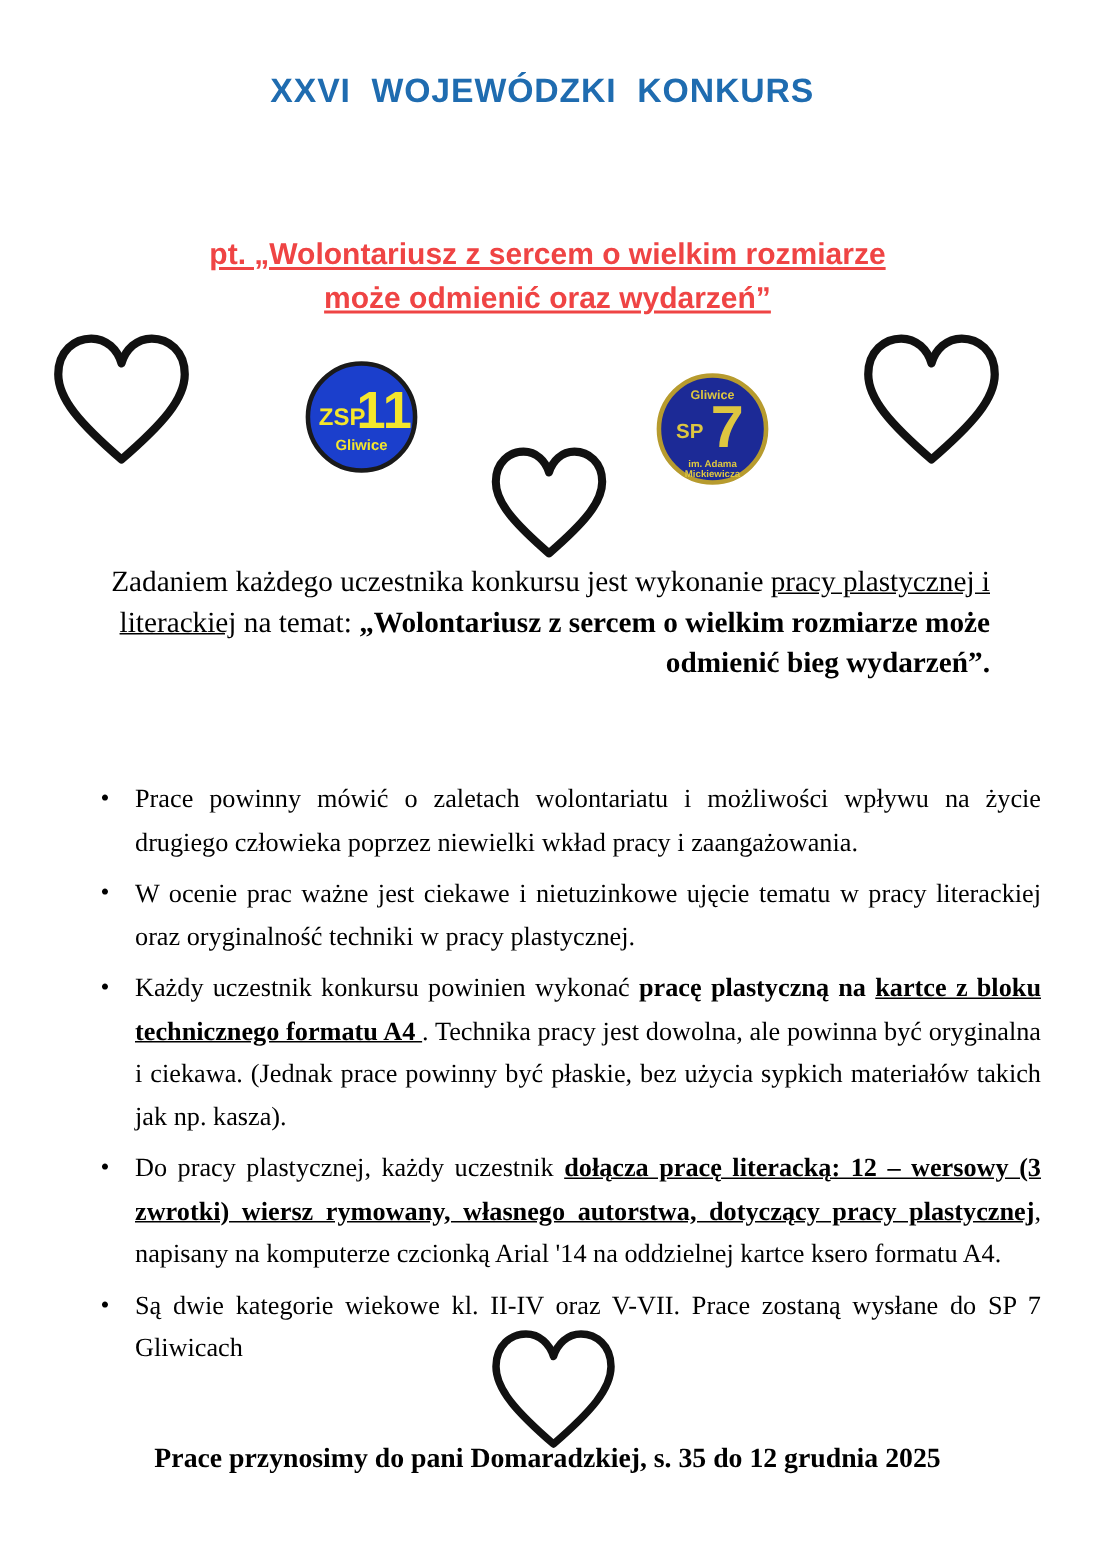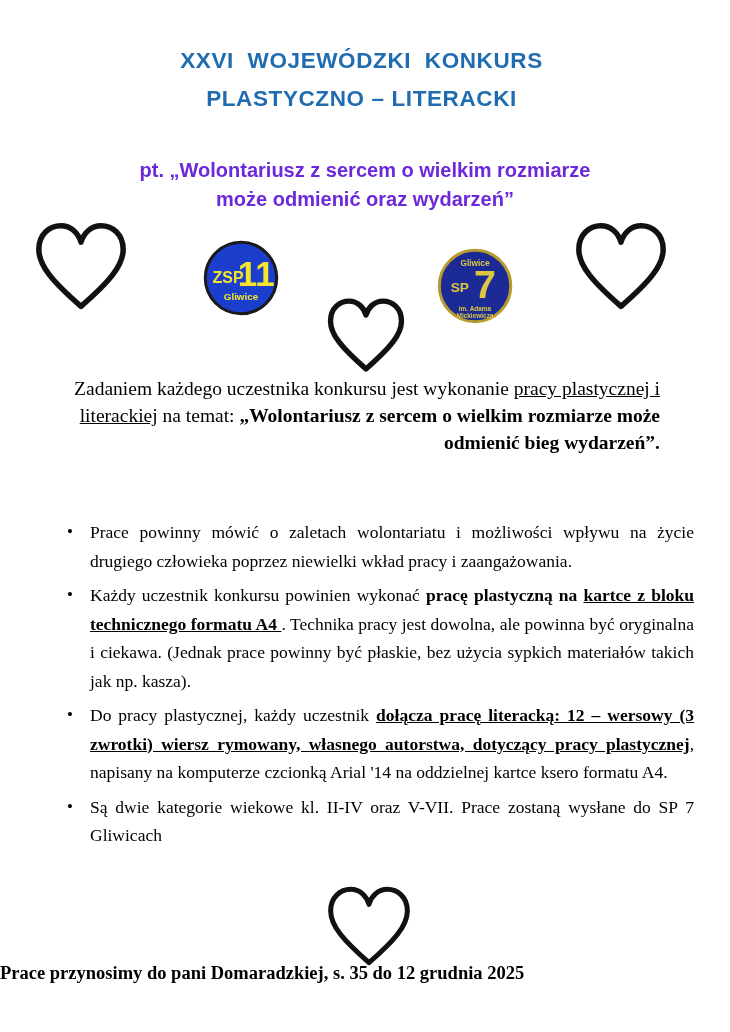--- a/index.html
+++ b/index.html
@@ -44,22 +44,23 @@
     position: absolute;
     top: 156px;
     left: 0;
     width: 730px;
     text-align: center;
   }
   .subtitle-line {
     font-family: "Liberation Sans", "DejaVu Sans", sans-serif;
     font-weight: bold;
     font-size: 20px;
-    color: #6d28d9;
+    color: #ef4444;
     line-height: 29px;
+    text-decoration: underline;
     text-underline-offset: 2px;
     white-space: pre;
   }
 
   
   .heart {
     position: absolute;
   }
   .heart svg { display: block; }
 
@@ -111,34 +112,33 @@
   }
   .bullet-item .b { font-weight: bold; }
   .bullet-item .bu { font-weight: bold; text-decoration: underline; }
 
   
   .footer {
     position: absolute;
     top: 960px;
     left: 0;
     width: 730px;
-    text-align: left;
+    text-align: center;
     font-weight: bold;
     font-size: 18.5px;
     line-height: 26px;
   }
 </style>
 </head>
 <body>
 
 <div class="page">
 
   <div class="title-block">
     <div class="title-line">XXVI  WOJEWÓDZKI  KONKURS</div>
-    <div class="title-line">PLASTYCZNO – LITERACKI</div>
   </div>
 
   <div class="subtitle-block">
     <div class="subtitle-line">pt. „Wolontariusz z sercem o wielkim rozmiarze</div>
     <div class="subtitle-line">może odmienić oraz wydarzeń”</div>
   </div>
 
   <div class="heart" style="left:35px; top:222px;">
     <svg width="92" height="88" viewBox="0 0 100 96">
       <path d="M50 92 C 20 66, 4 48, 4 30 C 4 13, 16 4, 28 4 C 39 4, 47 12, 50 22 C 53 12, 61 4, 72 4 C 84 4, 96 13, 96 30 C 96 48, 80 66, 50 92 Z" fill="none" stroke="#111111" stroke-width="6" stroke-linejoin="round"></path>
@@ -186,20 +186,23 @@
   <div class="intro">
     <span>Zadaniem każdego uczestnika konkursu jest wykonanie </span><span class="u">pracy plastycznej i literackiej</span><span> na temat: </span><span class="b">„Wolontariusz z sercem o wielkim rozmiarze może odmienić bieg wydarzeń”.</span>
   </div>
 
   <div class="bullets">
 
     <div class="bullet-item">
       <span>Prace powinny mówić o zaletach wolontariatu i możliwości wpływu na życie drugiego człowieka poprzez niewielki wkład pracy i zaangażowania.</span>
     </div>
 
+    <div class="bullet-item">
+      <span>W ocenie prac ważne jest ciekawe i nietuzinkowe ujęcie tematu w pracy literackiej oraz oryginalność techniki w pracy plastycznej.</span>
+    </div>
 
     <div class="bullet-item">
       <span>Każdy uczestnik konkursu powinien wykonać </span><span class="b">pracę plastyczną na </span><span class="bu">kartce z bloku technicznego formatu A4 </span><span>. Technika pracy jest dowolna, ale powinna być oryginalna i ciekawa. (Jednak prace powinny być płaskie, bez użycia sypkich materiałów takich jak np. kasza).</span>
     </div>
 
     <div class="bullet-item">
       <span>Do pracy plastycznej, każdy uczestnik </span><span class="bu">dołącza pracę literacką: 12 – wersowy (3 zwrotki) wiersz rymowany, własnego autorstwa, dotyczący pracy plastycznej</span><span>, napisany na komputerze czcionką Arial '14 na oddzielnej kartce ksero formatu A4.</span>
     </div>
 
     <div class="bullet-item">

